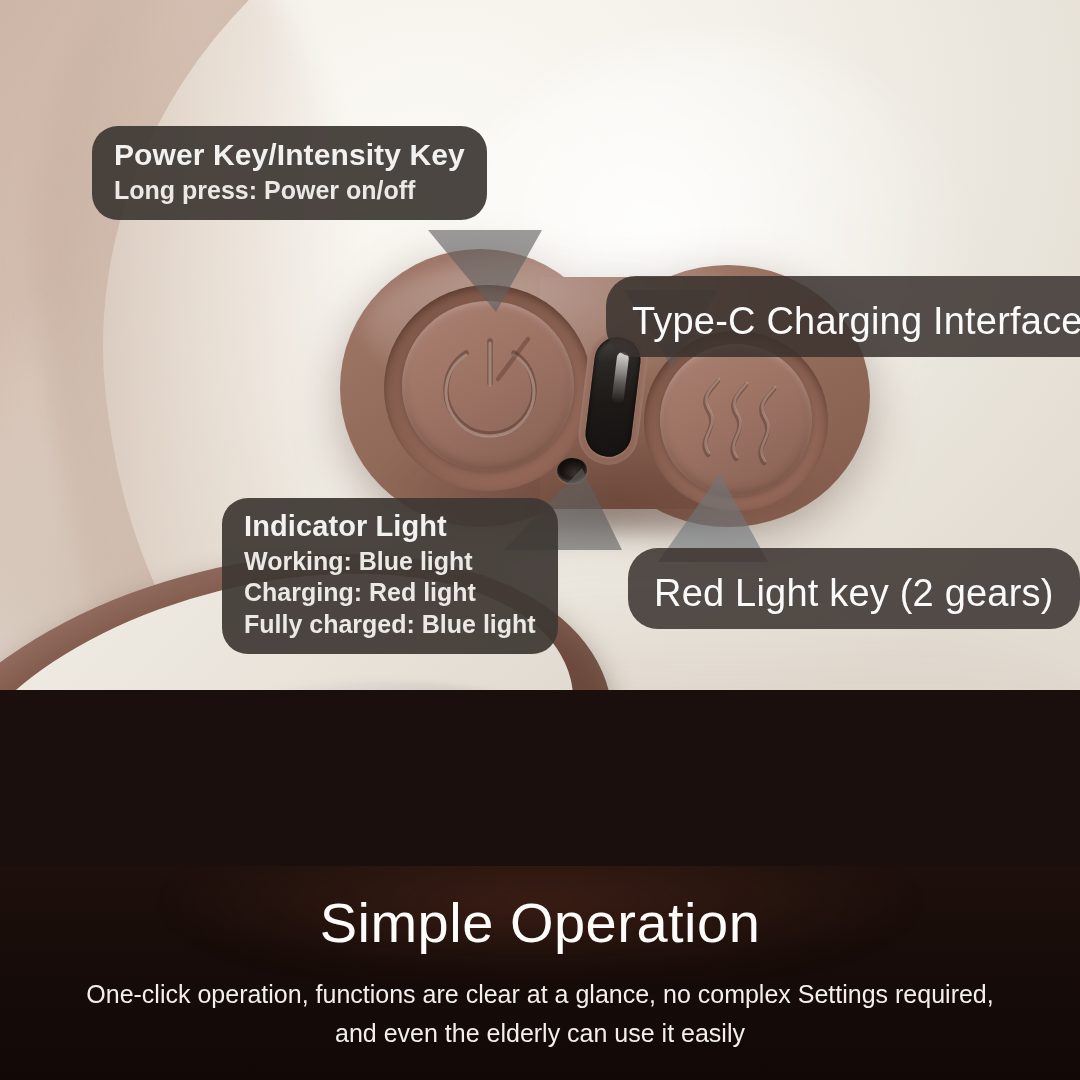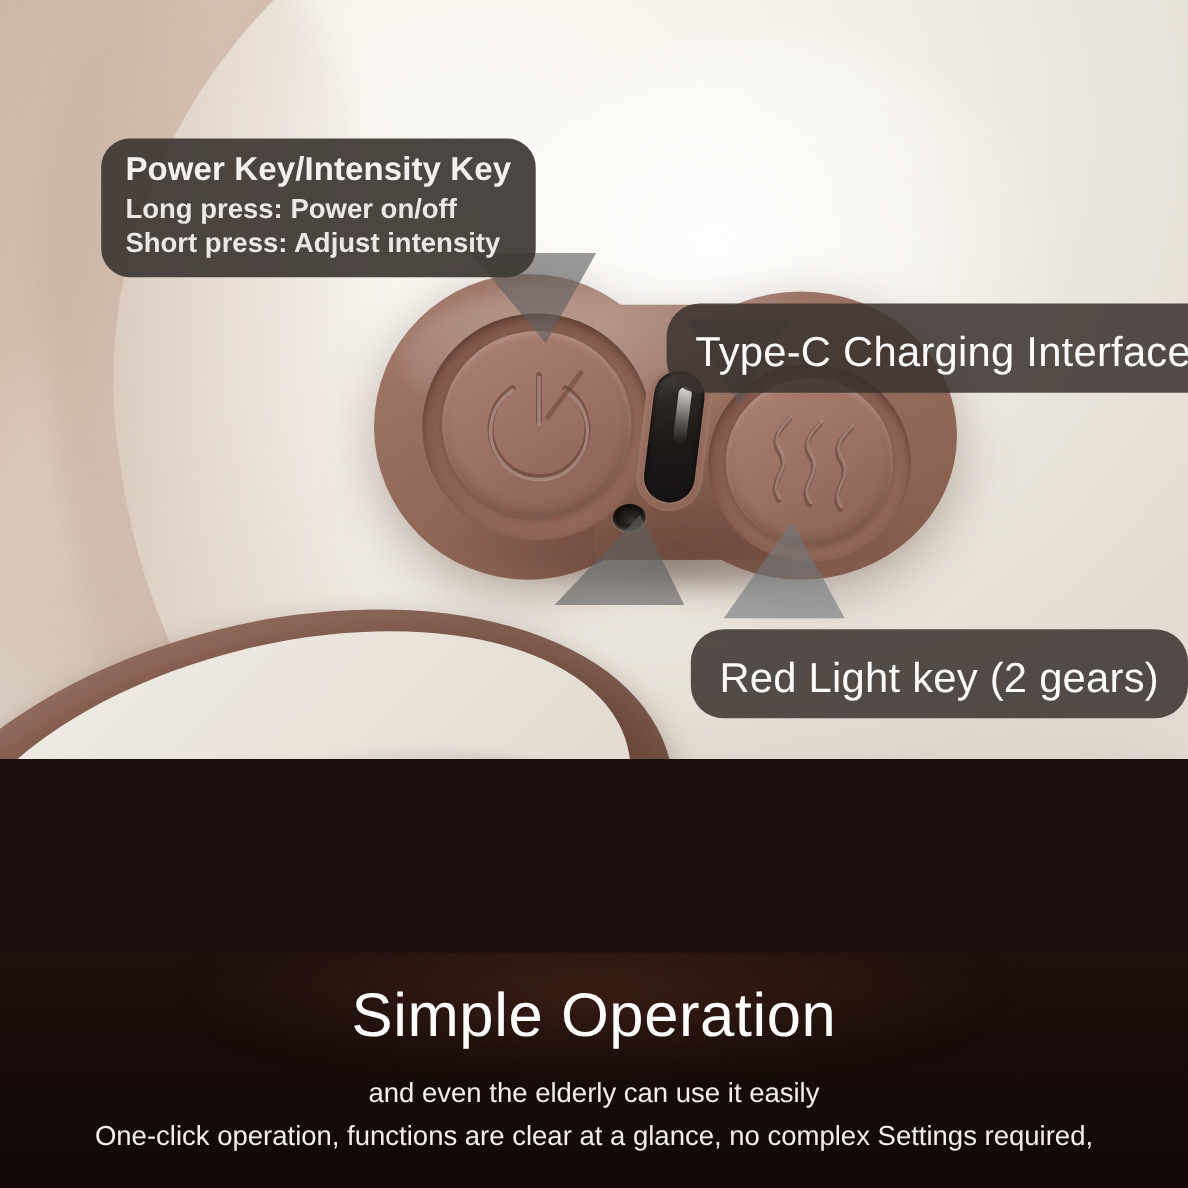--- a/index.html
+++ b/index.html
@@ -237,21 +237,21 @@
     white-space:nowrap;
     letter-spacing:0.2px;
     margin-top:28px;
   }
 
   #co-power { left:92px;  top:126px; }
   #co-power .c-title { font-size:30px; margin-bottom:1px; }
   #co-indicator { left:222px; top:498px; }
   #co-indicator .c-title { font-size:29px; margin-bottom:1px; }
   #co-typec { left:606px; top:248px; }
-  #co-redlight { left:628px; top:544px; }
+  #co-redlight { left:628px; top:520px; }
 
   
   #banner {
     position:absolute;
     left:0; top:866px;
     width:1080px; height:214px;
     background:linear-gradient(180deg,#1e100c 0%, #170c09 40%, #120907 100%);
     text-align:center;
     overflow:hidden;
   }
@@ -353,31 +353,36 @@
       <polygon points="88,6 10,88 128,88" fill="rgba(96,96,96,0.62)"></polygon>
     </svg>
 
     <svg class="arrow" style="left:648px; top:470px; width:130px; height:96px;" viewBox="0 0 130 96">
       <polygon points="72,4 10,92 120,92" fill="rgba(110,118,124,0.60)"></polygon>
     </svg>
 
     <div class="callout" id="co-power">
       <span class="c-title">Power Key/Intensity Key</span>
       <span class="c-line">Long press: Power on/off</span>
-      <span class="c-line">Short press: Adjust intensity</span>
     </div>
 
+    <div class="callout" id="co-indicator">
+      <span class="c-title">Indicator Light</span>
+      <span class="c-line">Working: Blue light</span>
+      <span class="c-line">Charging: Red light</span>
+      <span class="c-line">Fully charged: Blue light</span>
+    </div>
 
     <div class="pill" id="co-typec">Type-C Charging Interface</div>
 
     <div class="pill" id="co-redlight">Red Light  key (2 gears)</div>
   </div>
 
   <div id="banner">
     <div id="banner-glow"></div>
     <div id="banner-title">Simple Operation</div>
     <div id="banner-sub">
+      <span class="sub-line">One-click operation, functions are clear at a glance, no complex Settings required,</span>
       <span class="sub-line">and even the elderly can use it easily</span>
-      <span class="sub-line">One-click operation, functions are clear at a glance, no complex Settings required,</span>
     </div>
   </div>
 
 </div>
 
 </body></html>

